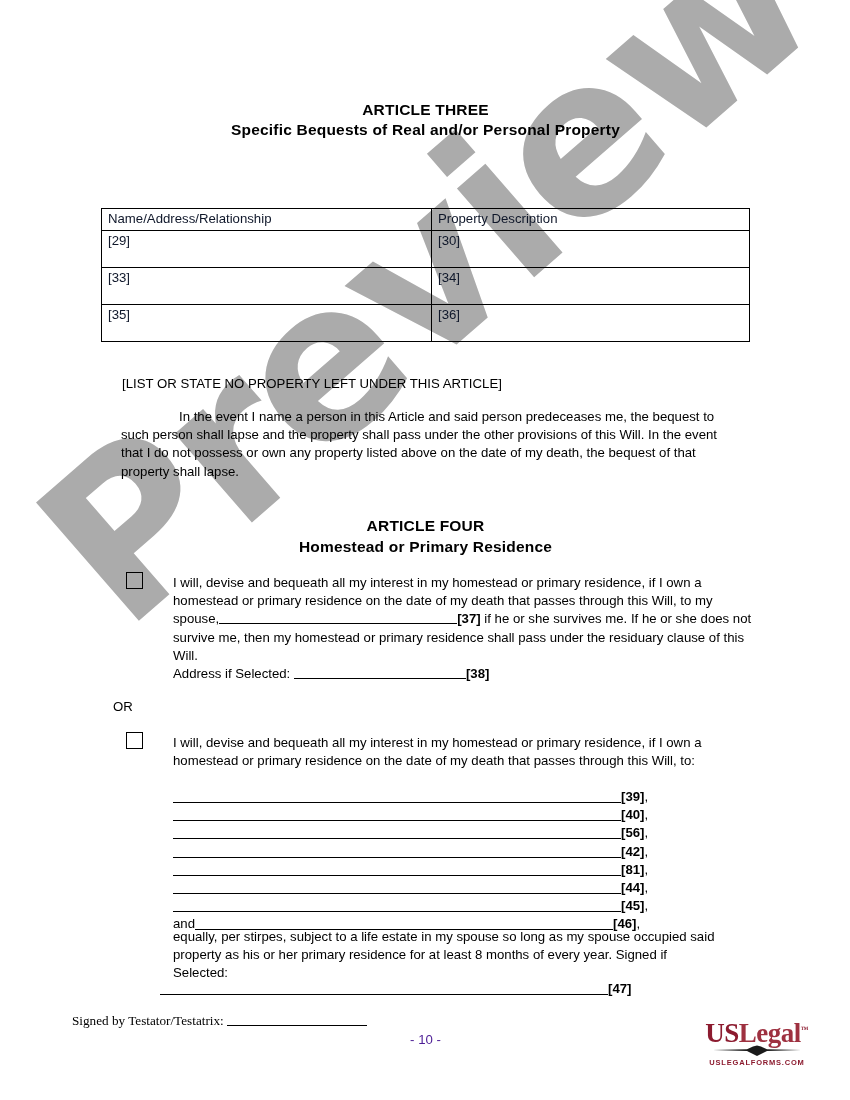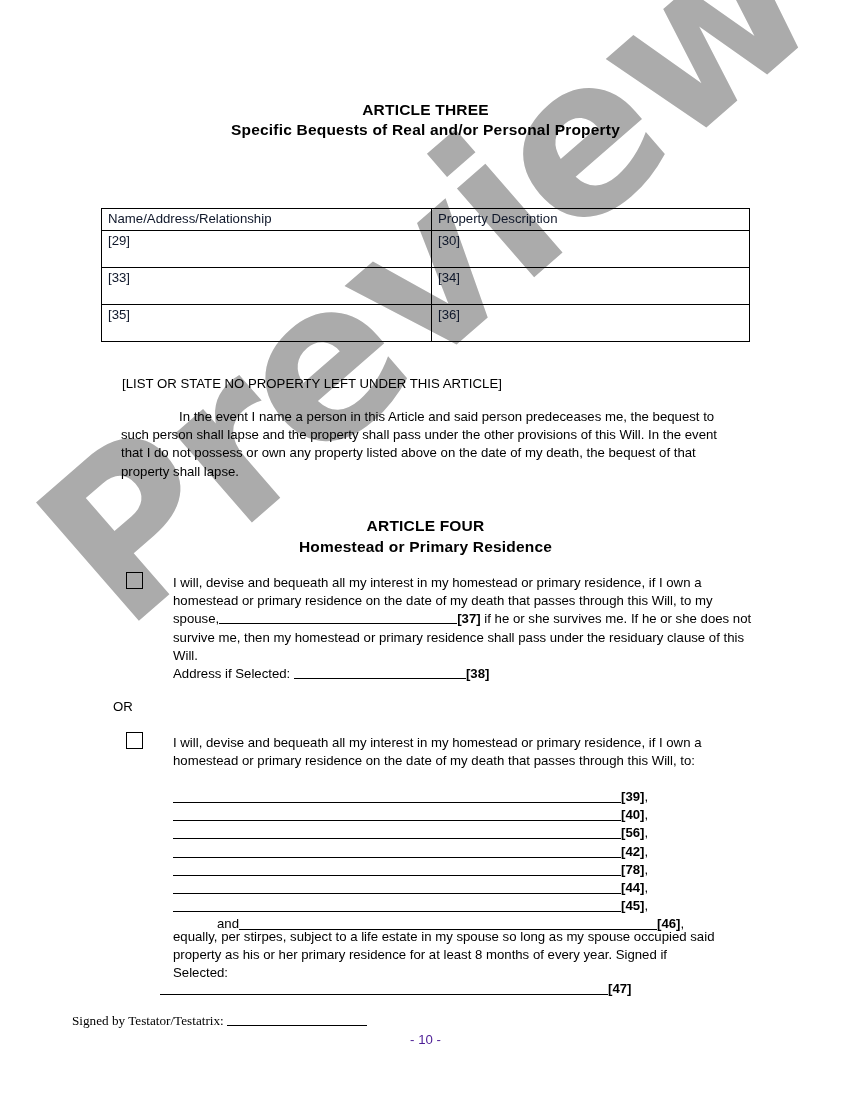--- a/index.html
+++ b/index.html
@@ -171,21 +171,20 @@
     color: #000;
   }
   .blank-line-row {
     position: relative;
     height: 18.2px;
     line-height: 18.2px;
     white-space: nowrap;
   }
   .blank-line-row .lead {
     display: inline-block;
-    margin-left: 44px;
   }
   .blank-line-row .rule-long {
     display: inline-block;
     border-bottom: 1.6px solid #000;
     height: 14px;
     vertical-align: baseline;
     margin-bottom: -2px;
   }
   .blank-line-row .tail {
     font-weight: 700;
@@ -326,21 +325,21 @@
       <div class="blank-line-row">
         <span class="rule-long" style="width:448px"></span><span class="tail">[40]</span><span class="comma">,</span>
       </div>
       <div class="blank-line-row">
         <span class="rule-long" style="width:448px"></span><span class="tail">[56]</span><span class="comma">,</span>
       </div>
       <div class="blank-line-row">
         <span class="rule-long" style="width:448px"></span><span class="tail">[42]</span><span class="comma">,</span>
       </div>
       <div class="blank-line-row">
-        <span class="rule-long" style="width:448px"></span><span class="tail">[78]</span><span class="comma">,</span>
+        <span class="rule-long" style="width:448px"></span><span class="tail">[81]</span><span class="comma">,</span>
       </div>
       <div class="blank-line-row">
         <span class="rule-long" style="width:448px"></span><span class="tail">[44]</span><span class="comma">,</span>
       </div>
       <div class="blank-line-row">
         <span class="rule-long" style="width:448px"></span><span class="tail">[45]</span><span class="comma">,</span>
       </div>
       <div class="blank-line-row">
         <span class="lead">and </span><span class="rule-long" style="width:418px"></span><span class="tail">[46]</span><span class="comma">,</span>
       </div>
@@ -351,15 +350,24 @@
     <div id="signed-selected-rule">
       <span class="rule-long" style="display:inline-block;border-bottom:1.6px solid #000;height:14px;width:448px;vertical-align:baseline;margin-bottom:-2px"></span><span class="tag">[47]</span>
     </div>
 
     <div id="footer-signature">
       <span>Signed by Testator/Testatrix:</span>
       <span class="rule" style="width:140px"></span>
     </div>
     <div id="page-number">- 10 -</div>
 
+    <div class="logo">
+      <div class="logo-word"><span class="logo-us">US</span><span class="logo-legal">Legal</span><span class="logo-tm">™</span></div>
+      <div class="logo-bird">
+        <svg width="96" height="12" viewBox="0 0 96 12">
+          <path d="M4 5 L38 4.2 L44 1.6 L48 0.6 L52 1.6 L58 4.2 L92 5 L58 6 L52 9 L48 11 L44 9 L38 6 Z" fill="#1a1a1a"></path>
+        </svg>
+      </div>
+      <div class="logo-domain">USLEGALFORMS.COM</div>
+    </div>
 
   </div>
 </div>
 
 </body></html>

